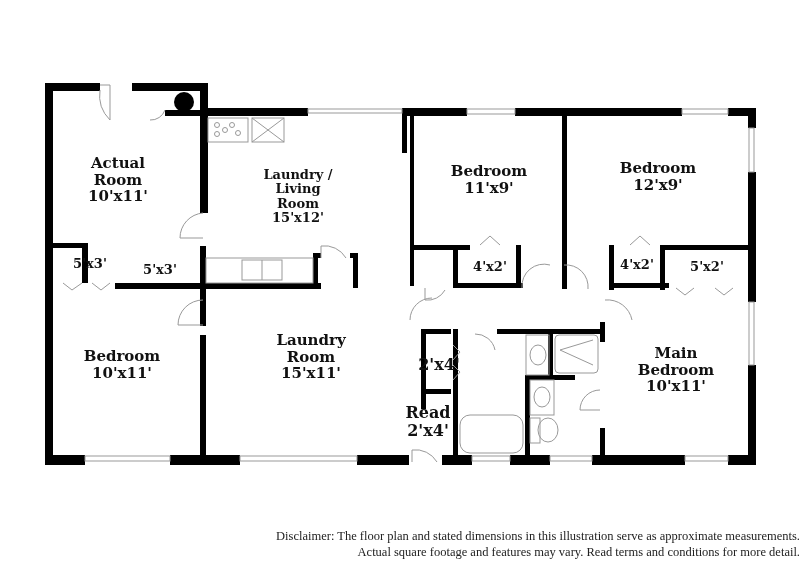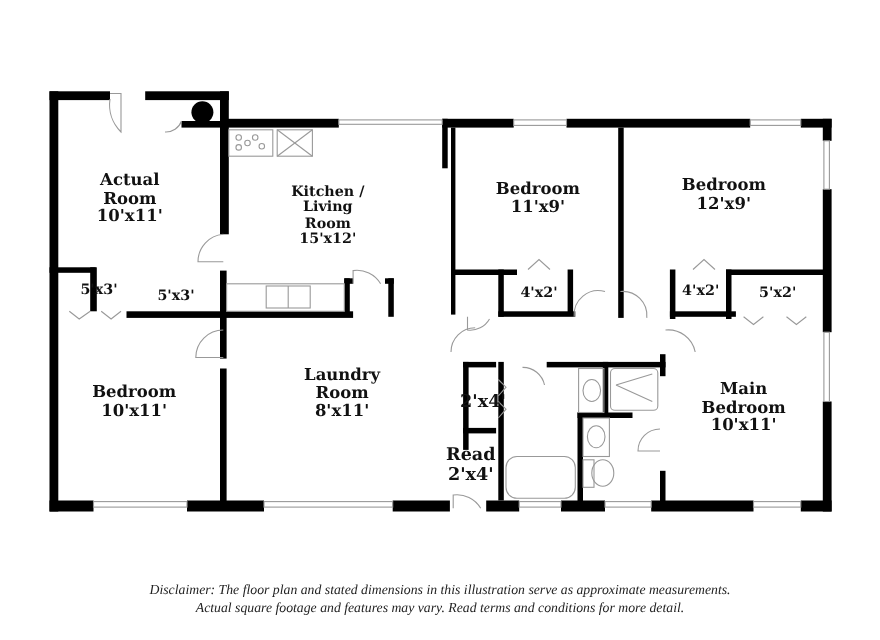--- a/index.html
+++ b/index.html
@@ -1,21 +1,21 @@
 <!DOCTYPE html>
 <html><head>
 <meta charset="utf-8">
 <style>
   html,body{margin:0;padding:0;background:#fff;}
   body{width:800px;height:582px;position:relative;overflow:hidden;font-family:"DejaVu Serif",serif;}
   svg{position:absolute;left:0;top:0;}
   .lbl{position:absolute;text-align:center;font-weight:bold;color:#111;line-height:1.1;font-size:15px;transform:translateX(-50%);white-space:nowrap;}
   .lbl.sm{font-size:13px;}
   .lbl.xs{font-size:16px;}
-  .disc{position:absolute;left:0;width:800px;text-align:center;top:528px;font-size:12.5px;color:#222;line-height:16px;font-family:"Liberation Serif",serif;font-style:italic;}
+  .disc{position:absolute;left:0;width:800px;text-align:right;top:528px;font-size:12.5px;color:#222;line-height:16px;font-family:"Liberation Serif",serif;}
 </style>
 </head>
 <body>
 
 <svg width="800" height="582" viewBox="0 0 800 582">
   <g fill="#000">
 
     <rect x="45" y="83" width="8" height="382"></rect>
     <rect x="45" y="83" width="55" height="8"></rect>
     <rect x="132" y="83" width="76" height="8"></rect>
@@ -133,21 +133,21 @@
   </g>
 </svg>
 
 <div class="lbl" style="left:118px;top:155px;">
   <div>Actual</div>
   <div>Room</div>
   <div>10'x11'</div>
 </div>
 
 <div class="lbl sm" style="left:298px;top:168px;">
-  <div>Kitchen /</div>
+  <div>Laundry /</div>
   <div>Living</div>
   <div>Room</div>
   <div>15'x12'</div>
 </div>
 
 <div class="lbl" style="left:489px;top:163px;">
   <div>Bedroom</div>
   <div>11'x9'</div>
 </div>
 
@@ -157,21 +157,21 @@
 </div>
 
 <div class="lbl" style="left:122px;top:348px;">
   <div>Bedroom</div>
   <div>10'x11'</div>
 </div>
 
 <div class="lbl" style="left:311px;top:332px;">
   <div>Laundry</div>
   <div>Room</div>
-  <div>8'x11'</div>
+  <div>15'x11'</div>
 </div>
 
 <div class="lbl" style="left:676px;top:345px;">
   <div>Main</div>
   <div>Bedroom</div>
   <div>10'x11'</div>
 </div>
 
 <div class="lbl xs" style="left:428px;top:404px;">
   <div>Read</div>

